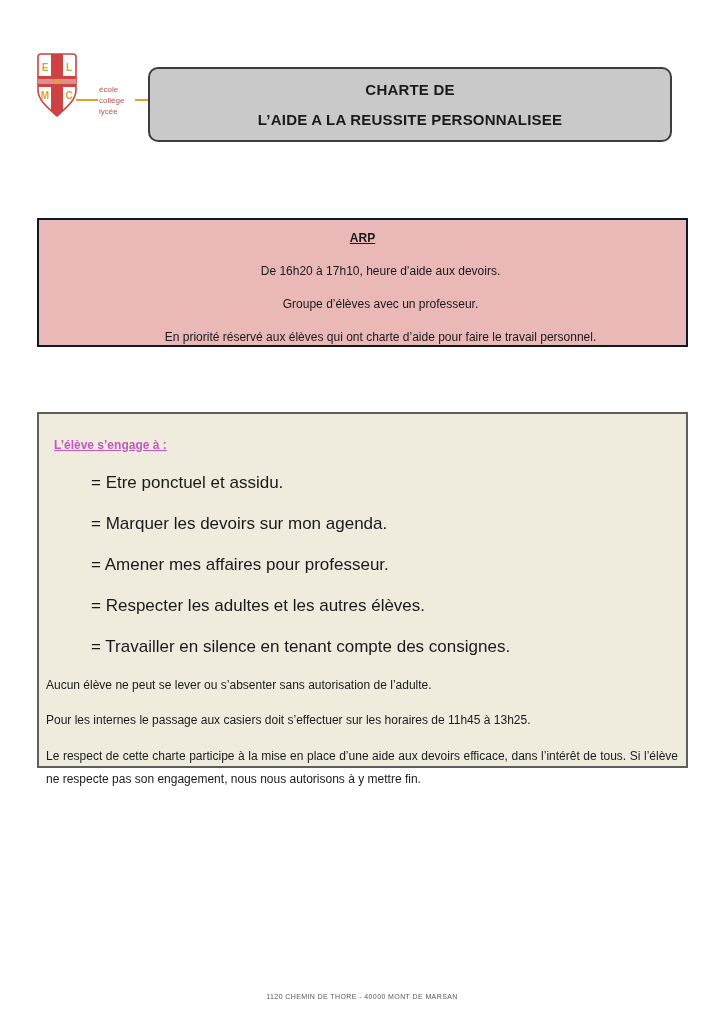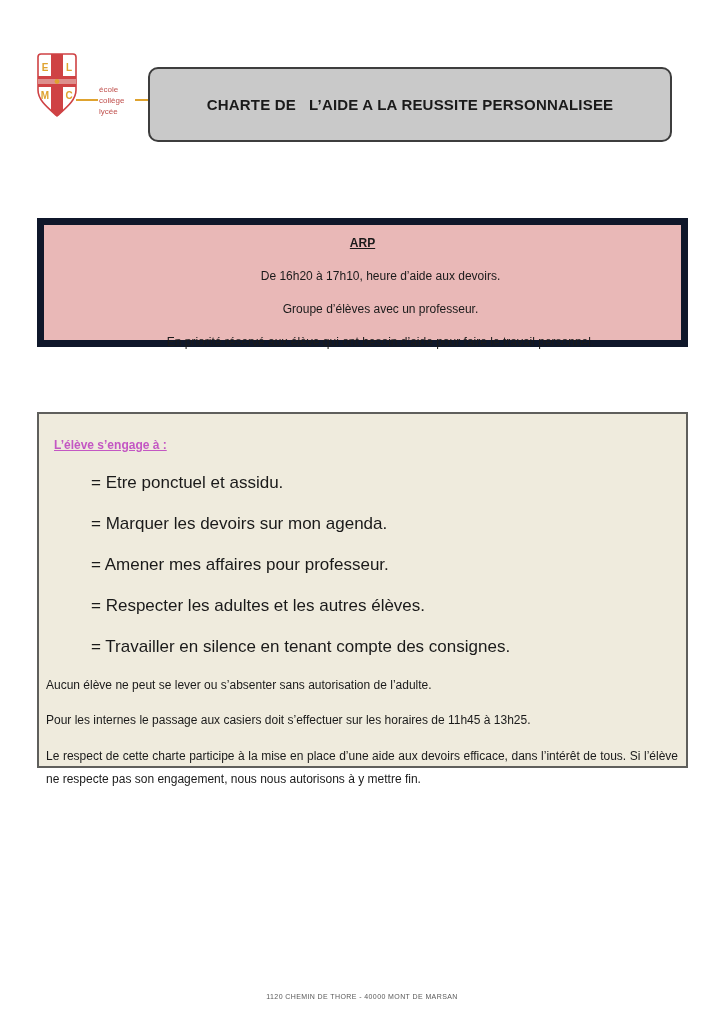--- a/index.html
+++ b/index.html
@@ -22,32 +22,32 @@
   .tagline-line { position: absolute; height: 2px; background: #dfa32f; top: 47px; }
   .tagline-line.left  { left: 40px;  width: 22px; }
   .tagline-line.right { left: 99px; width: 24px; }
 
   
   .title-box {
     position: absolute; left: 148px; top: 67px; width: 524px; height: 75px;
     background: #c9c9c9;
     border: 2px solid #3d3d3d;
     border-radius: 10px;
-    display: flex; flex-direction: row; align-items: center; justify-content: center;
+    display: flex; flex-direction: column; align-items: center; justify-content: center;
     gap: 13px;
     text-align: center;
   }
   .title-box .t1 { font-size: 15px; font-weight: bold; letter-spacing: 0.2px; }
   .title-box .t2 { font-size: 15px; font-weight: bold; letter-spacing: 0.2px; }
 
   
   .arp-box {
     position: absolute; left: 37px; top: 218px; width: 651px; height: 129px;
     background: #e9b8b7;
-    border: 7px solid #0f172a;
+    border: 2px solid #0f172a;
     display: flex; flex-direction: column; align-items: center;
     padding-top: 11px;
     gap: 19px;
     text-align: center;
   }
   .arp-box .arp-heading { font-size: 12px; font-weight: bold; text-decoration: underline; }
   .arp-box .arp-line { font-size: 12px; padding-left: 36px; }
 
   
   .commit-box {
@@ -109,21 +109,21 @@
 
   <div class="title-box">
     <div class="t1">CHARTE DE</div>
     <div class="t2">L’AIDE A LA REUSSITE PERSONNALISEE</div>
   </div>
 
   <div class="arp-box">
     <div class="arp-heading">ARP</div>
     <div class="arp-line">De 16h20 à 17h10, heure d’aide aux devoirs.</div>
     <div class="arp-line">Groupe d’élèves avec un professeur.</div>
-    <div class="arp-line">En priorité réservé aux élève qui ont besoin d’aide pour faire le travail personnel.</div>
+    <div class="arp-line">En priorité réservé aux élèves qui ont charte d’aide pour faire le travail personnel.</div>
   </div>
 
   <div class="commit-box">
     <div class="commit-heading">L’élève s’engage à :</div>
     <div class="bullet">= Etre ponctuel et assidu.</div>
     <div class="bullet">= Marquer les devoirs sur mon agenda.</div>
     <div class="bullet">= Amener mes affaires pour professeur.</div>
     <div class="bullet">= Respecter les adultes et les autres élèves.</div>
     <div class="bullet">= Travailler en silence en tenant compte des consignes.</div>
     <div class="para">Aucun élève ne peut se lever ou s’absenter sans autorisation de l’adulte.</div>

